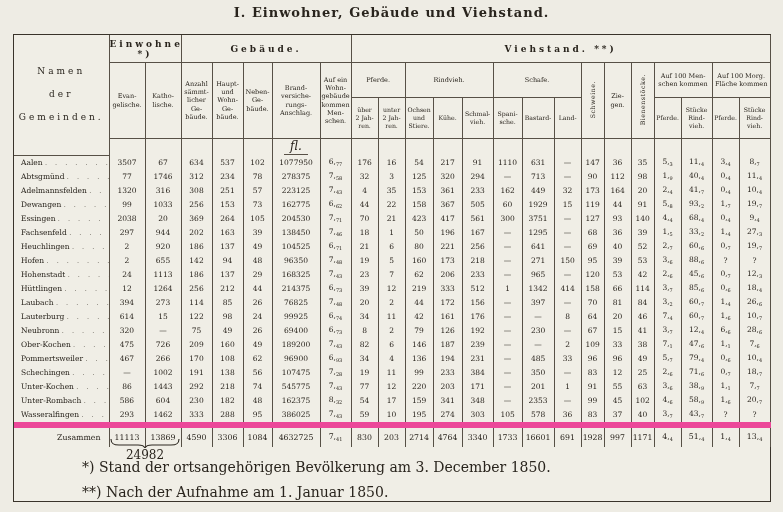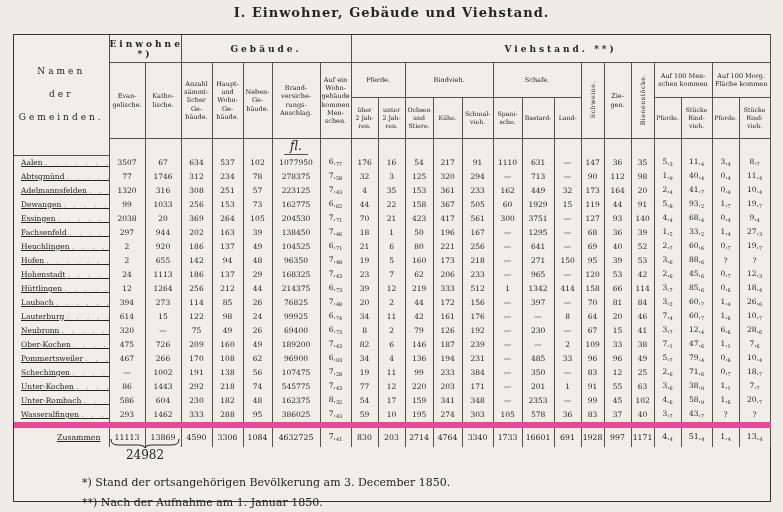--- a/index.html
+++ b/index.html
@@ -22,30 +22,30 @@
   th.grp{font-weight:bold;}
   th.leaf{font-size:6.2px;}
   th.rotc{vertical-align:middle;}
   span.rot{display:inline-block;writing-mode:vertical-rl;transform:rotate(180deg);
     font-size:6.3px;letter-spacing:.5px;}
   tr.unit td{height:10px;font-size:12px;border-bottom:none;}
   tr.unit td span.fl{display:inline-block;border-bottom:.8px solid #575046;
     padding:0 6px 1px 6px;font-style:italic;}
   tr.datarow td{height:14px;font-size:7.5px;line-height:1;}
   td.name{text-align:left;border-left:none;padding-left:7px;font-size:7.8px;
-    white-space:nowrap;text-decoration:underline;}
+    white-space:nowrap;}
   td.name .dots{letter-spacing:3px;color:#3a342b;font-size:6.5px;}
   tr.total td{border-top:6px solid #ec4899;height:19px;font-size:7.8px;}
   tr.total td.name{text-align:right;padding-right:8px;border-left:none;}
   span.fr{font-size:5px;vertical-align:-1.5px;letter-spacing:0;}
   #underarea{position:absolute;left:0;top:402px;width:756px;height:60px;}
   #brace{position:absolute;left:96px;top:2px;width:70px;height:9px;}
   #combined{position:absolute;left:96px;top:11px;width:70px;text-align:center;
     font-size:12px;}
-  #footnotes{position:absolute;left:68px;top:36px;font-size:11px;line-height:1.8;}
+  #footnotes{position:absolute;left:68px;top:18px;font-size:14px;line-height:1.8;}
 </style>
 </head>
 <body>
 
 <div id="title">I. Einwohner, Gebäude und Viehstand.</div>
 
 <div id="frame">
   <table id="tbl">
       <colgroup>
         <col style="width: 95px;">

